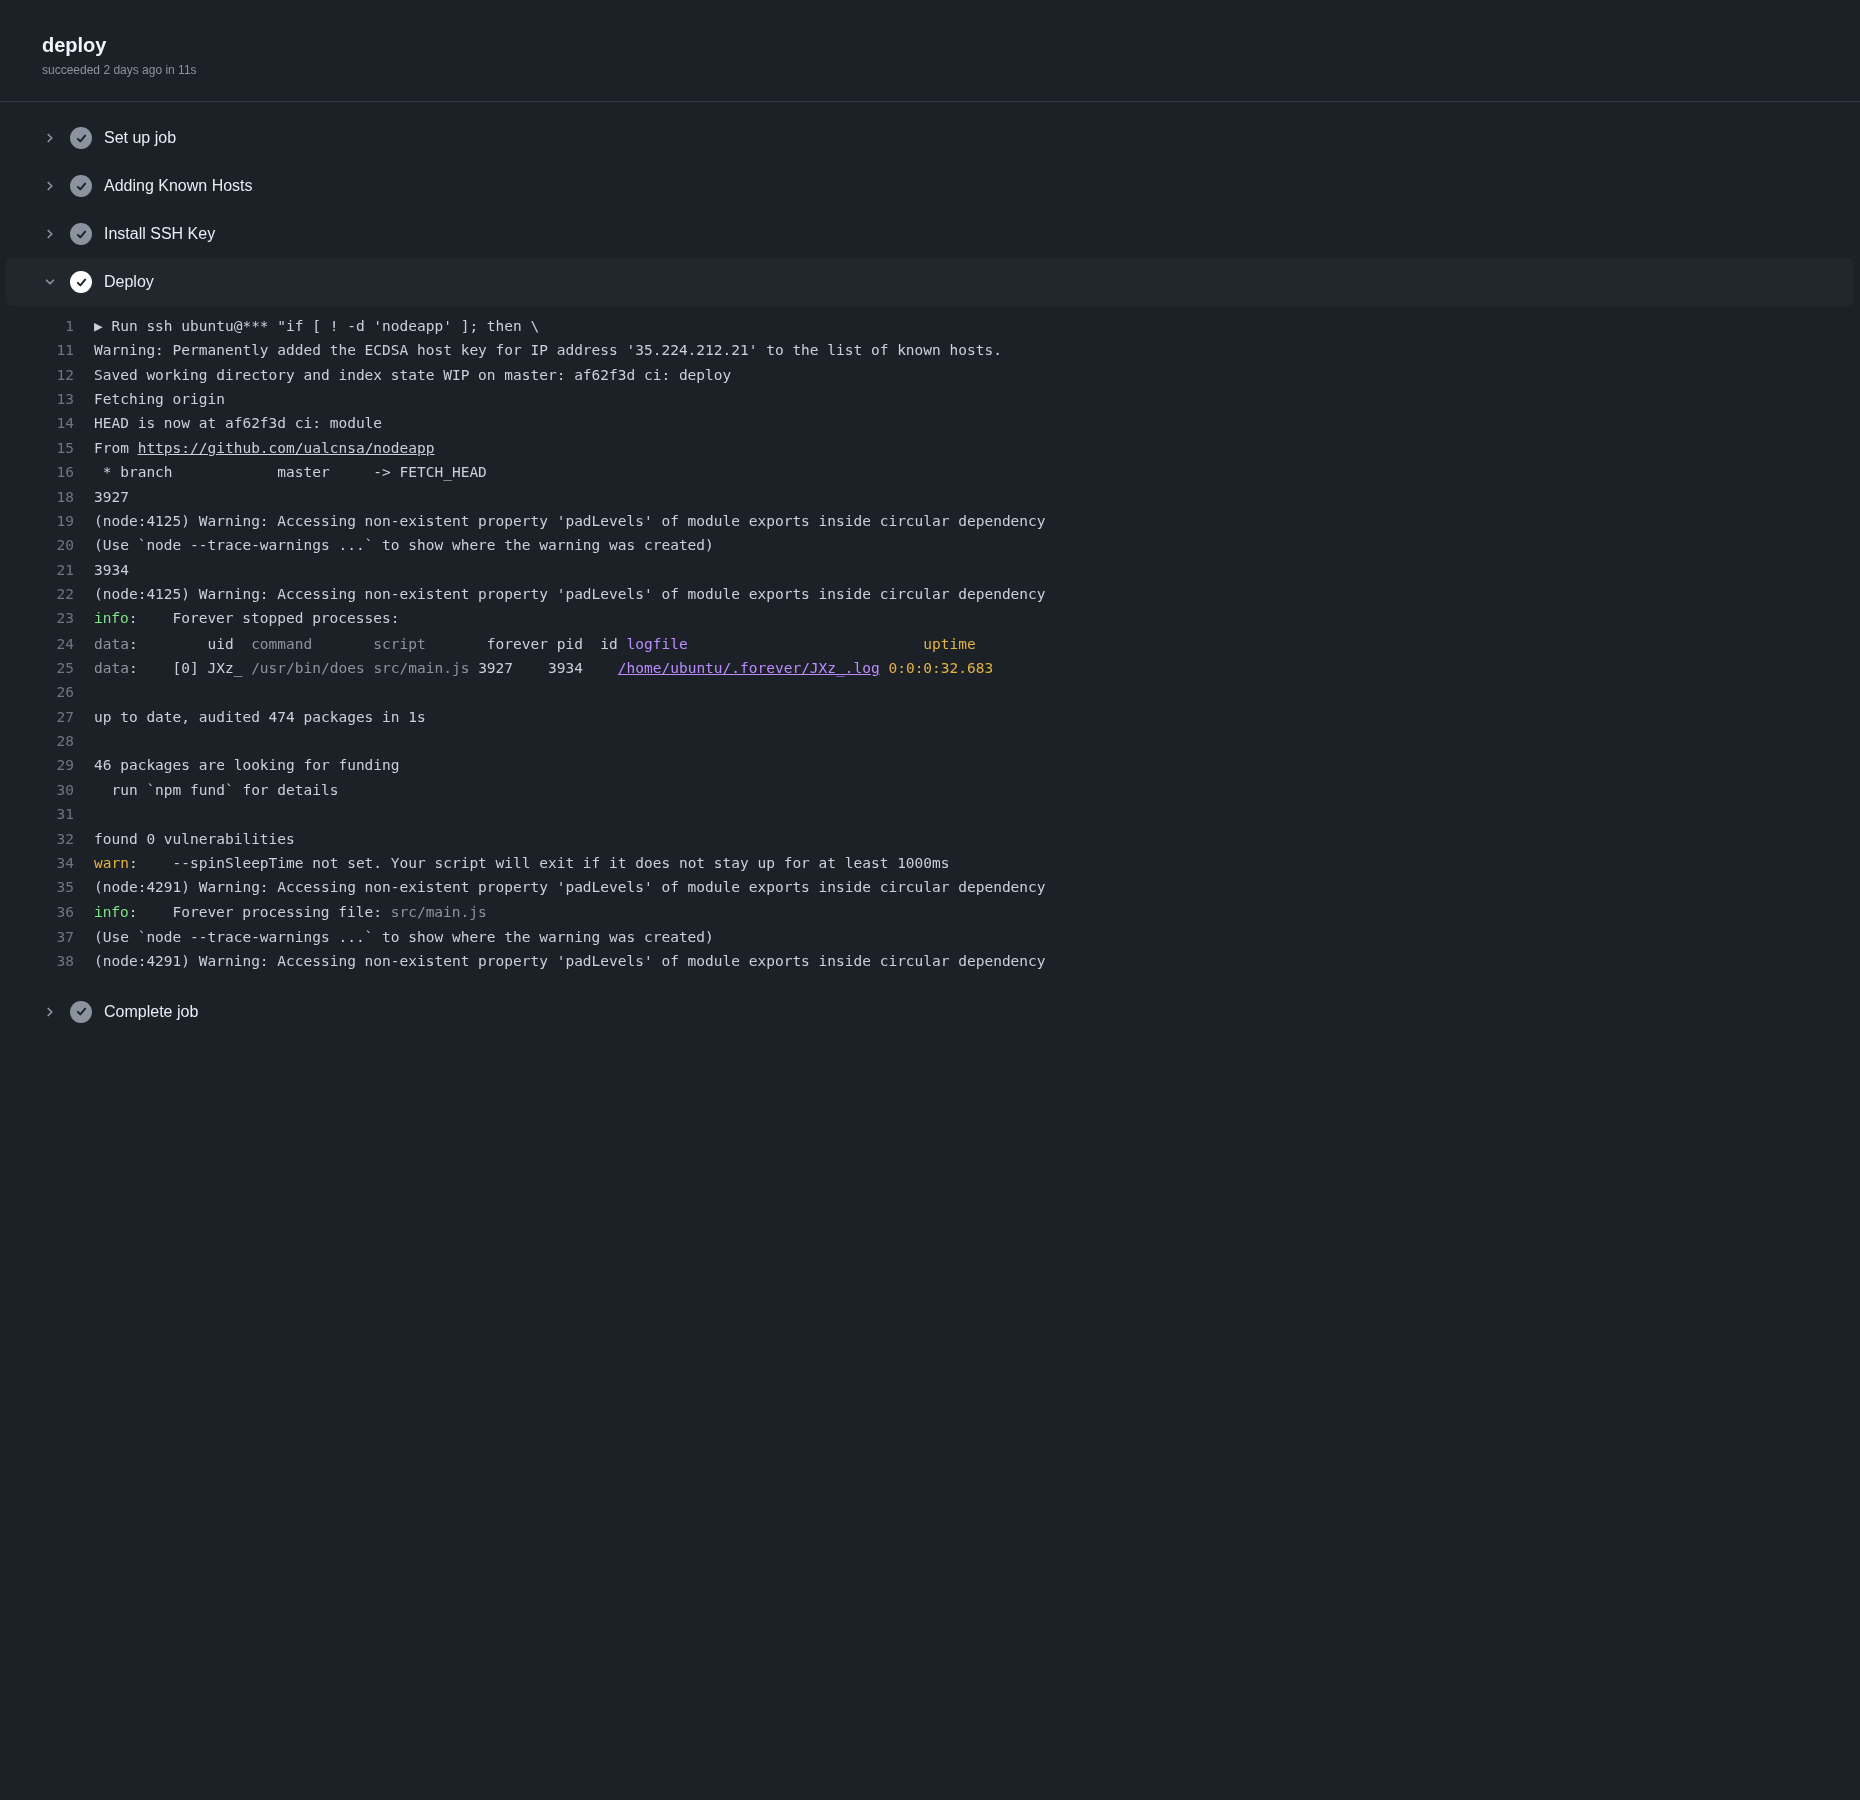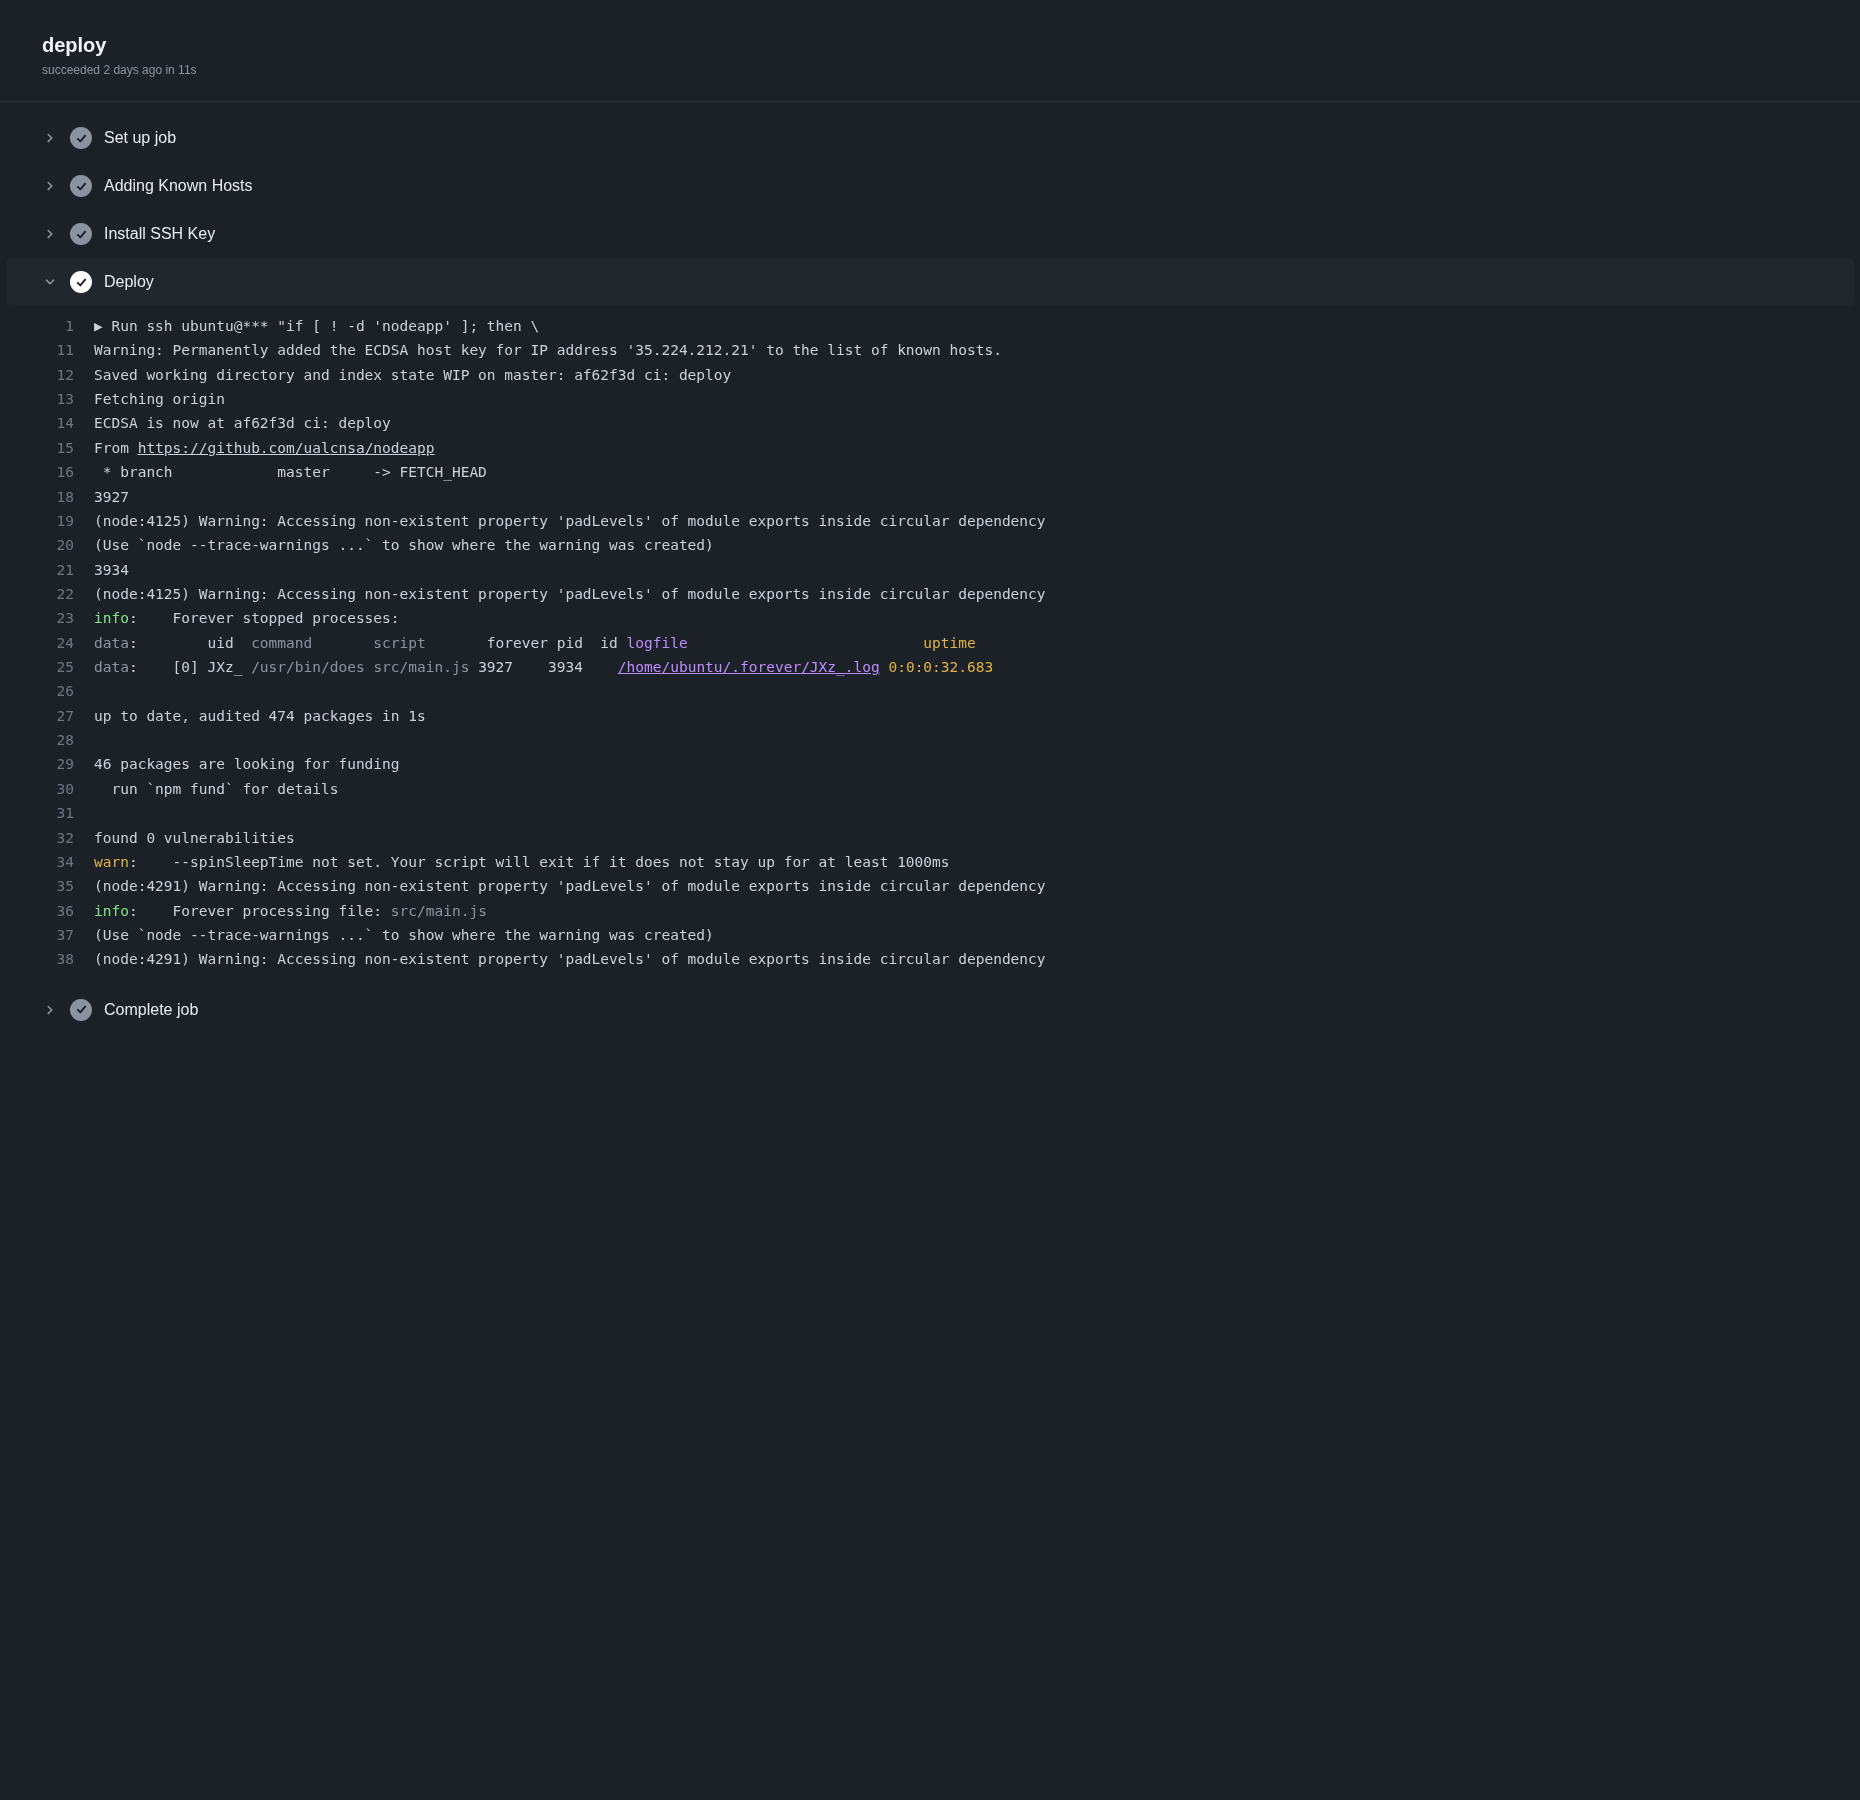--- a/index.html
+++ b/index.html
@@ -87,21 +87,21 @@
     padding-right: 20px;
     flex-shrink: 0;
     user-select: none;
   }
   .lc {
     white-space: pre;
     color: #c9d1d9;
   }
   .lc .tri { color: #c9d1d9; }
   .lc a { color: #c9d1d9; text-decoration: underline; }
-  .tok-info { color: #7ee787; }
+  .tok-info { color: #7ee787; font-family: Liberation Mono, monospace; }
   .tok-warn { color: #e3b341; }
   .tok-data { color: #8b949e; }
   .tok-dim { color: #8b949e; }
   .tok-purple { color: #bc8cff; }
   .tok-link { color: #bc8cff; text-decoration: underline; }
   .tok-uptime { color: #e3b341; }
 </style>
 </head>
 <body>
 
@@ -175,21 +175,21 @@
       <div class="log-line">
         <span class="ln">12</span>
         <span class="lc">Saved working directory and index state WIP on master: af62f3d ci: deploy</span>
       </div>
       <div class="log-line">
         <span class="ln">13</span>
         <span class="lc">Fetching origin</span>
       </div>
       <div class="log-line">
         <span class="ln">14</span>
-        <span class="lc">ECDSA is now at af62f3d ci: deploy</span>
+        <span class="lc">HEAD is now at af62f3d ci: module</span>
       </div>
       <div class="log-line">
         <span class="ln">15</span>
         <span class="lc">From <a href="#">https://github.com/ualcnsa/nodeapp</a></span>
       </div>
       <div class="log-line">
         <span class="ln">16</span>
         <span class="lc"> * branch            master     -&gt; FETCH_HEAD</span>
       </div>
       <div class="log-line">

